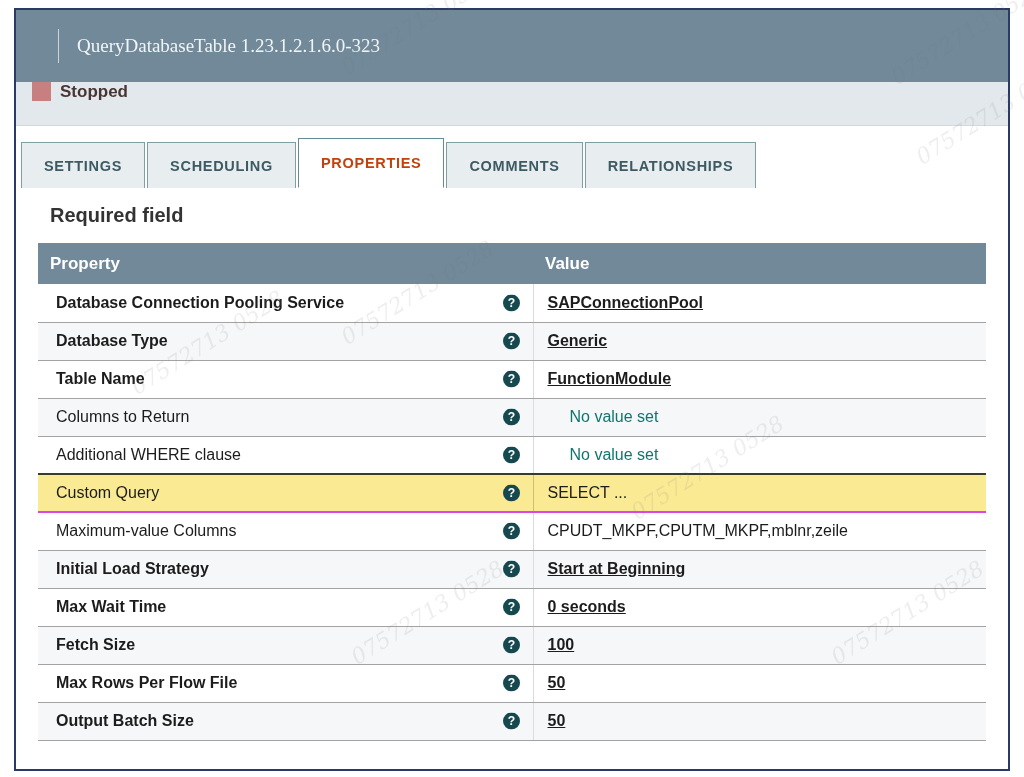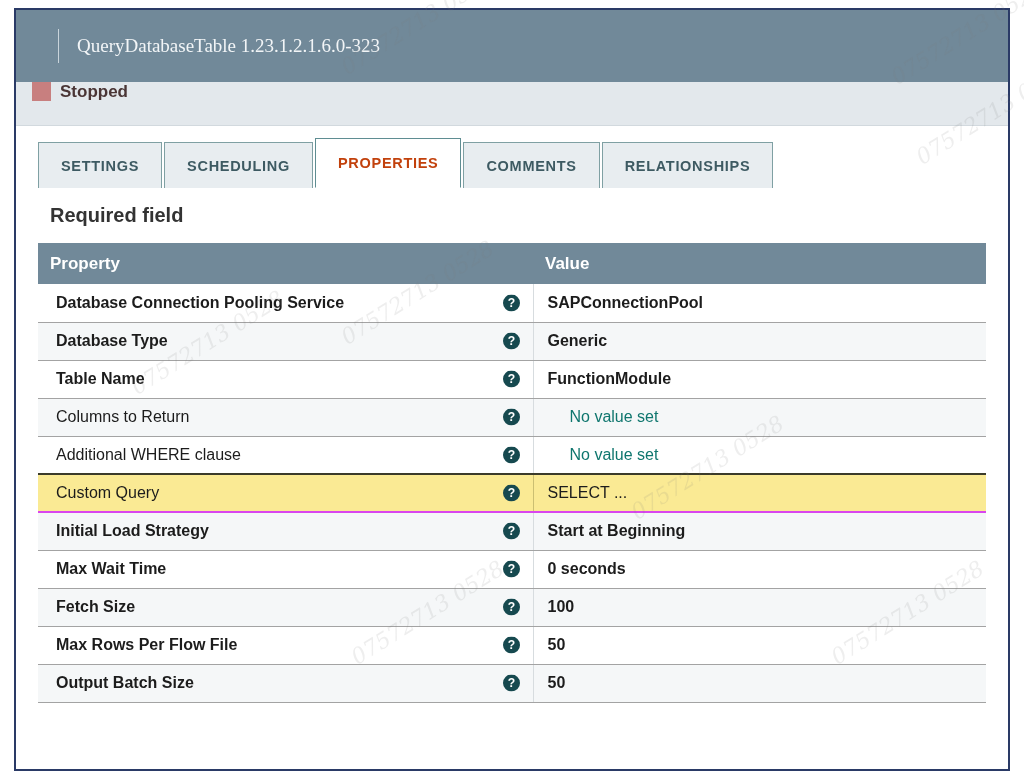--- a/index.html
+++ b/index.html
@@ -84,21 +84,21 @@
     color: #4a3535;
     font-weight: bold;
     font-size: 17px;
   }
 
   
   .tabs-wrap {
     flex: 0 0 62px;
     position: relative;
     background: #ffffff;
-    padding: 14px 0 0 22px;
+    padding: 14px 0 0 5px;
     box-sizing: border-box;
   }
   .tabs {
     display: flex;
     align-items: flex-end;
     position: relative;
     height: 48px;
   }
   .tab {
     height: 46px;
@@ -202,21 +202,21 @@
     display: block;
     cursor: pointer;
   }
 
   .cell-val {
     padding-left: 14px !important;
     border-left: 1px solid #d7dcdf;
   }
   tr.row-highlight .cell-val { border-left: 1px solid #cbbf72; }
   .val-text { font-size: 16px; color: #1c1c1c; }
-  .val-text.bold { font-weight: bold; }
+  .val-text.bold { font-weight: bold; text-decoration: underline; }
   .val-text.empty { color: #0f766e; padding-left: 22px; }
 
   
   .wm {
     position: absolute;
     color: rgba(120,120,120,0.13);
     font-size: 22px;
     font-family: "DejaVu Serif", serif;
     font-style: italic;
     transform: rotate(-32deg);
@@ -306,20 +306,27 @@
                 </svg></span></td>
             <td class="cell-val"><span class="val-text empty">No value set</span></td>
           </tr>
           <tr class="row-highlight">
             <td class="cell-prop"><span class="prop-label opt">Custom Query</span><span class="help-icon"><svg viewBox="0 0 16 16" width="17" height="17">
                   <circle cx="8" cy="8" r="8" fill="#16494f"></circle>
                   <text x="8" y="12.2" text-anchor="middle" font-family="Liberation Sans, sans-serif" font-size="11.5" font-weight="bold" fill="#ffffff">?</text>
                 </svg></span></td>
             <td class="cell-val"><span class="val-text">SELECT ...</span></td>
           </tr>
+          <tr class="row-odd">
+            <td class="cell-prop"><span class="prop-label opt">Maximum-value Columns</span><span class="help-icon"><svg viewBox="0 0 16 16" width="17" height="17">
+                  <circle cx="8" cy="8" r="8" fill="#16494f"></circle>
+                  <text x="8" y="12.2" text-anchor="middle" font-family="Liberation Sans, sans-serif" font-size="11.5" font-weight="bold" fill="#ffffff">?</text>
+                </svg></span></td>
+            <td class="cell-val"><span class="val-text">CPUDT_MKPF,CPUTM_MKPF,mblnr,zeile</span></td>
+          </tr>
           <tr class="row-even">
             <td class="cell-prop"><span class="prop-label req">Initial Load Strategy</span><span class="help-icon"><svg viewBox="0 0 16 16" width="17" height="17">
                   <circle cx="8" cy="8" r="8" fill="#16494f"></circle>
                   <text x="8" y="12.2" text-anchor="middle" font-family="Liberation Sans, sans-serif" font-size="11.5" font-weight="bold" fill="#ffffff">?</text>
                 </svg></span></td>
             <td class="cell-val"><span class="val-text bold">Start at Beginning</span></td>
           </tr>
           <tr class="row-odd">
             <td class="cell-prop"><span class="prop-label req">Max Wait Time</span><span class="help-icon"><svg viewBox="0 0 16 16" width="17" height="17">
                   <circle cx="8" cy="8" r="8" fill="#16494f"></circle>

